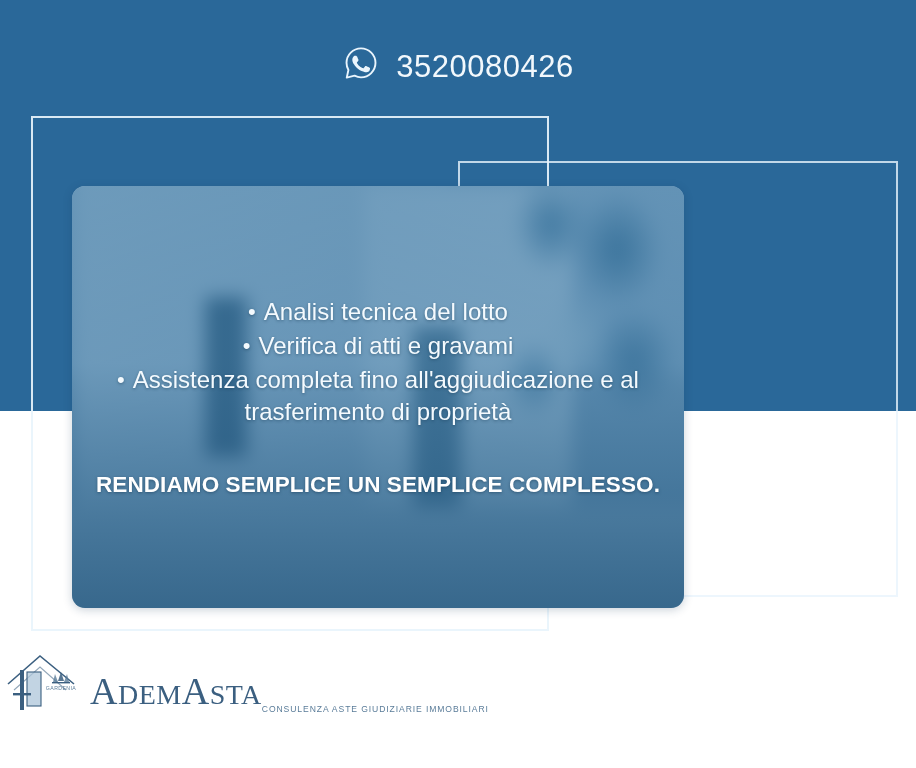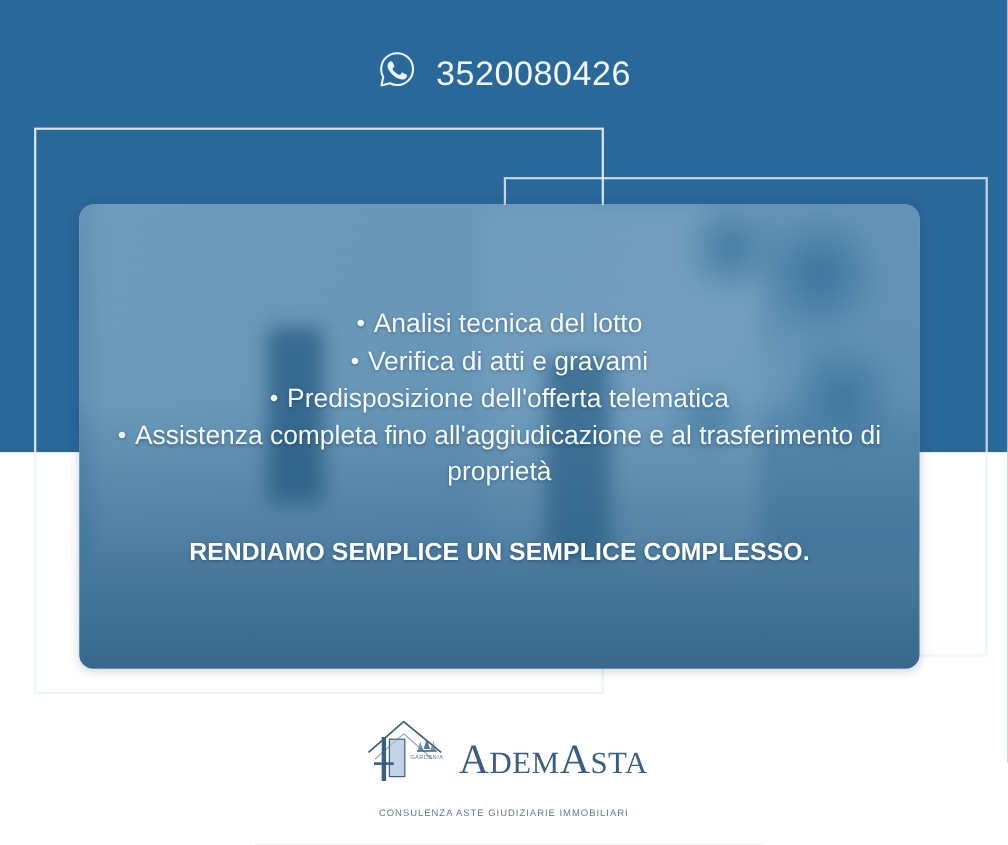--- a/index.html
+++ b/index.html
@@ -80,21 +80,21 @@
     width: 440px;
     height: 436px;
     border-color: rgba(232,244,252,0.80);
   }
 
   
   .content-card {
     position: absolute;
     left: 72px;
     top: 186px;
-    width: 764px;
+    width: 612px;
     height: 422px;
     border-radius: 13px;
     overflow: hidden;
     z-index: 20;
     box-shadow: 0 2px 10px rgba(16,52,80,0.22);
   }
 
   
   .photo {
     position: absolute;
@@ -215,22 +215,22 @@
     white-space: nowrap;
   }
 
   
   .logo-block {
     position: absolute;
     left: 0;
     top: 650px;
     width: 916px;
     display: flex;
-    flex-direction: column;
-    align-items: center;
+    flex-direction: row;
+    align-items: flex-end;
     z-index: 30;
   }
   .logo-row {
     display: flex;
     align-items: flex-end;
     justify-content: center;
     gap: 2px;
   }
   .logo-mark {
     width: 92px;
@@ -289,21 +289,20 @@
       <div class="tree"></div>
       <div class="shrub"></div>
       <div class="ground"></div>
     </div>
     <div class="card-wash"></div>
 
     <div class="card-text">
       <ul class="bullet-list">
         <li>Analisi tecnica del lotto</li>
         <li>Verifica di atti e gravami</li>
-        <li>Predisposizione dell'offerta telematica</li>
         <li>Assistenza completa fino all'aggiudicazione e al trasferimento di proprietà</li>
       </ul>
       <div class="tagline">RENDIAMO SEMPLICE UN SEMPLICE COMPLESSO.</div>
     </div>
   </div>
 
   <div class="logo-block">
     <div class="logo-row">
       <span>
         <svg class="logo-mark" viewBox="0 0 92 64" xmlns="http://www.w3.org/2000/svg">

